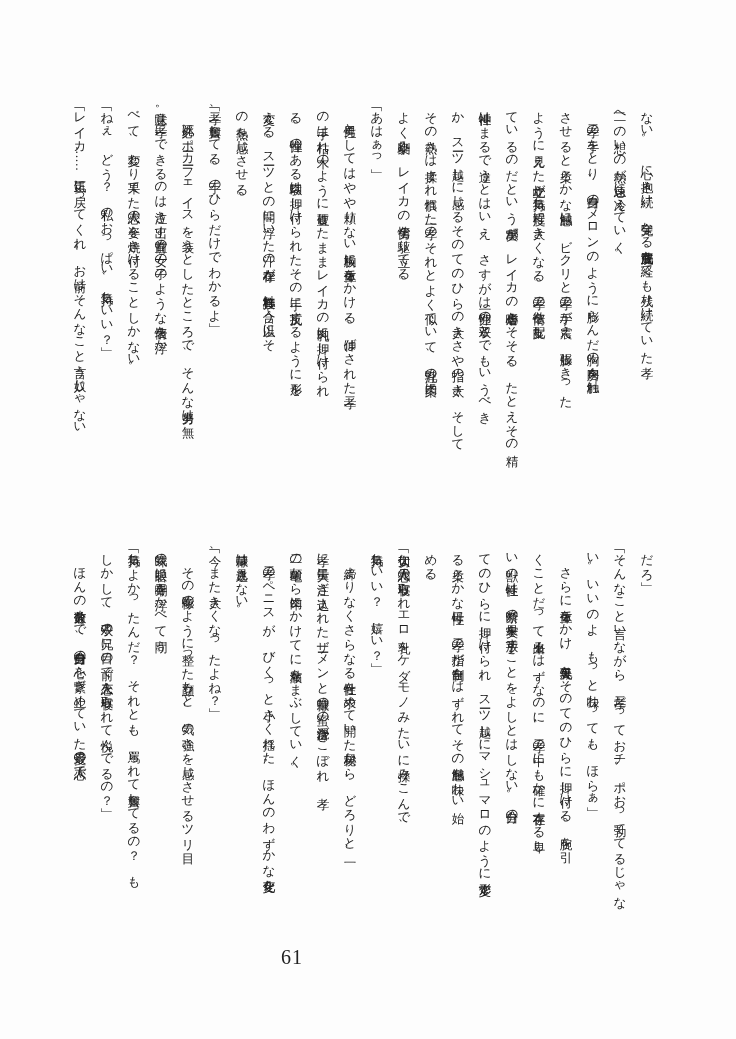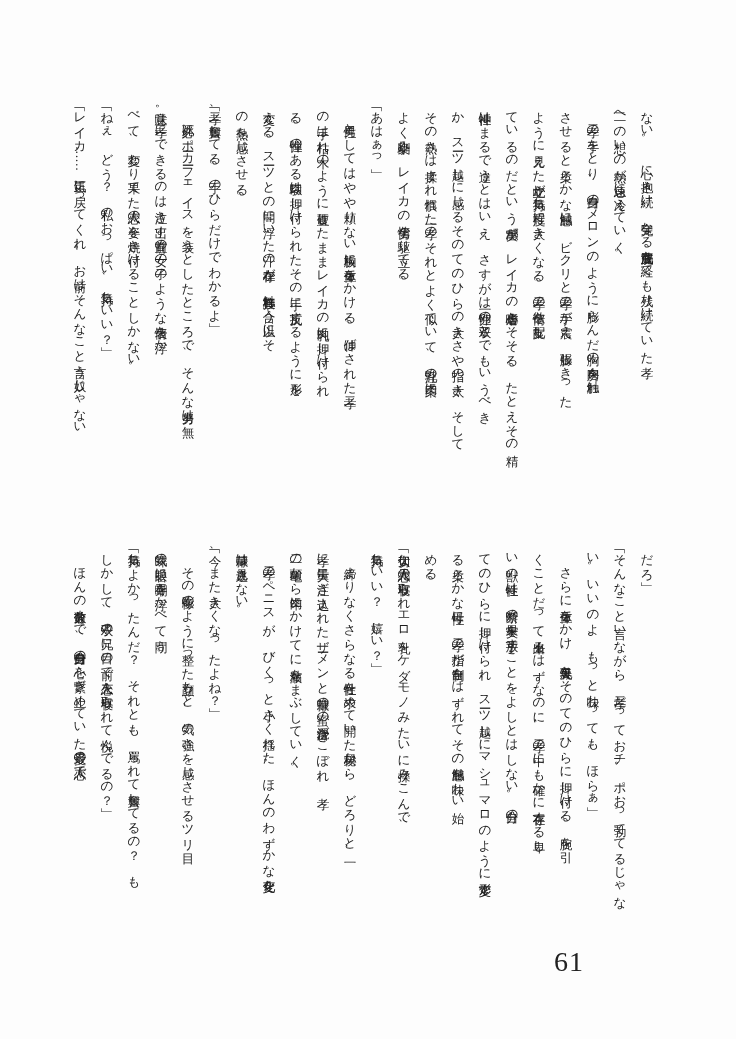--- a/index.html
+++ b/index.html
@@ -35,22 +35,22 @@
   .vblock-bottom { top: 545px; }
   .vcol {
     margin: 0;
     padding: 0;
   }
   .page-number {
     position: absolute;
     top: 946px;
     left: 0;
     width: 584px;
-    text-align: right;
-    font-size: 28px;
+    text-align: center;
+    font-size: 20px;
     color: #222222;
     letter-spacing: 1px;
   }
 </style>
 </head>
 <body>
 
 <div class="page">
 
   <div class="vblock vblock-top">

